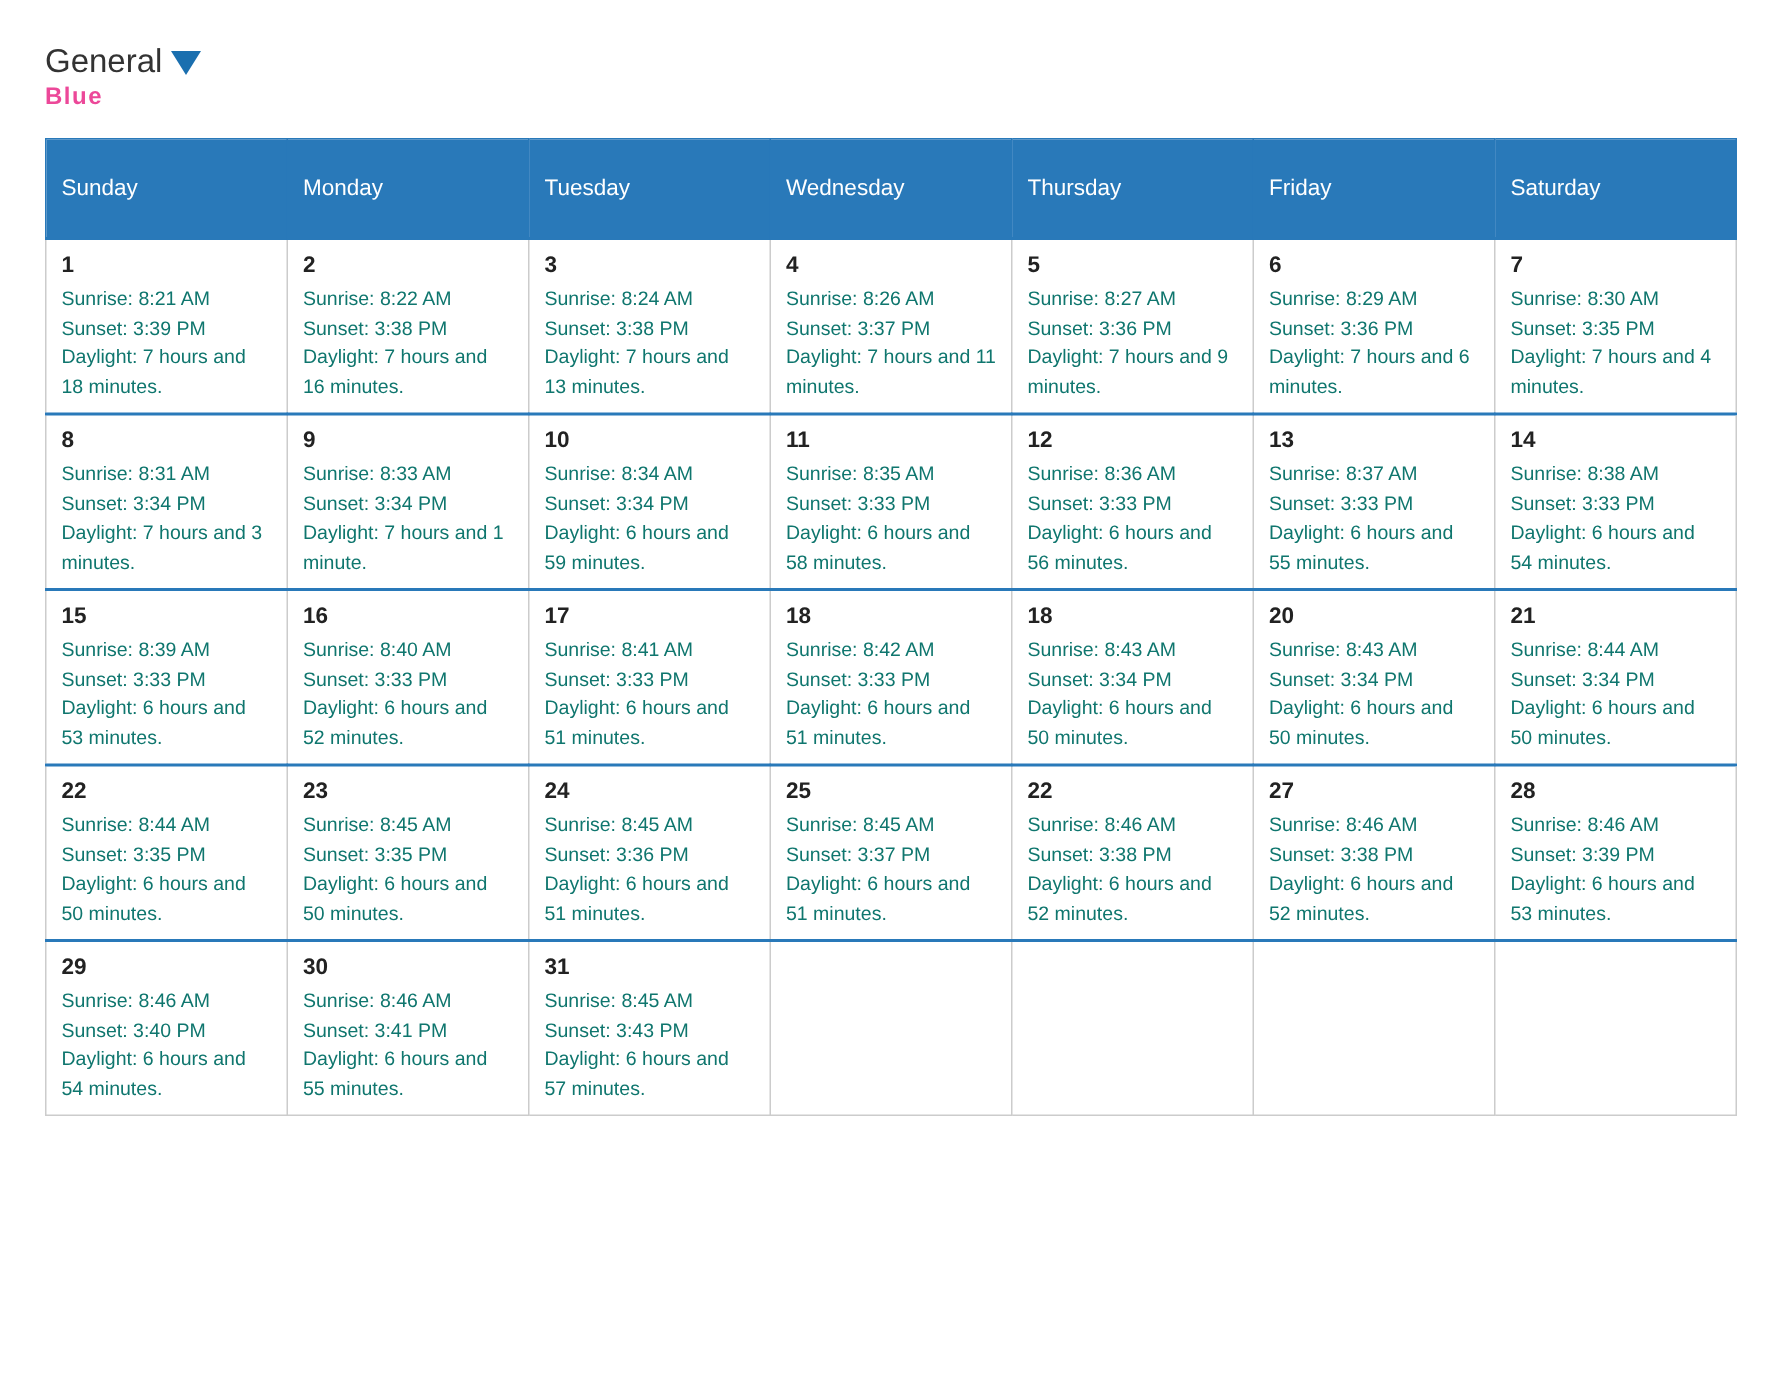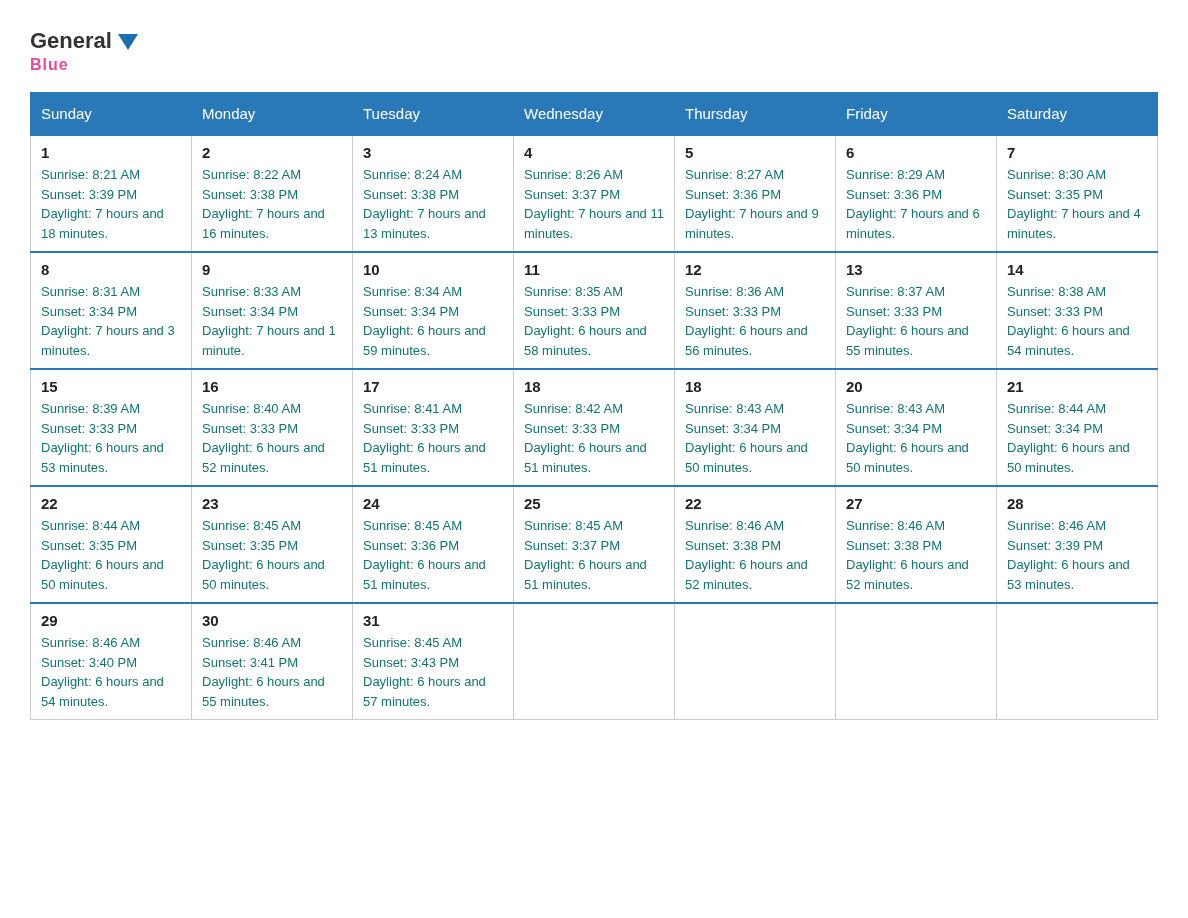--- a/index.html
+++ b/index.html
@@ -17,21 +17,21 @@
       margin-bottom: 18px;
     }
     .logo {
       display: flex;
       flex-direction: column;
       align-items: flex-start;
       margin-top: 8px;
     }
     .logo-text {
       font-size: 22px;
-      font-weight: bold;
+      font-weight: normal;
       color: #333;
       display: flex;
       align-items: center;
       gap: 2px;
     }
     .logo-general { color: #333; }
     .logo-triangle {
       width: 0;
       height: 0;
       border-left: 10px solid transparent;
@@ -67,21 +67,21 @@
       border-collapse: collapse;
       table-layout: fixed;
     }
     thead tr {
       background-color: #2979b9;
     }
     thead th {
       color: #fff;
       font-size: 15px;
       font-weight: normal;
-      padding: 12px 10px;
+      padding: 24px 10px;
       text-align: left;
       border: 1px solid #2979b9;
     }
     tbody td {
       vertical-align: top;
       padding: 8px 10px;
       border: 1px solid #ccc;
       font-size: 13px;
       color: #333;
       min-height: 100px;

